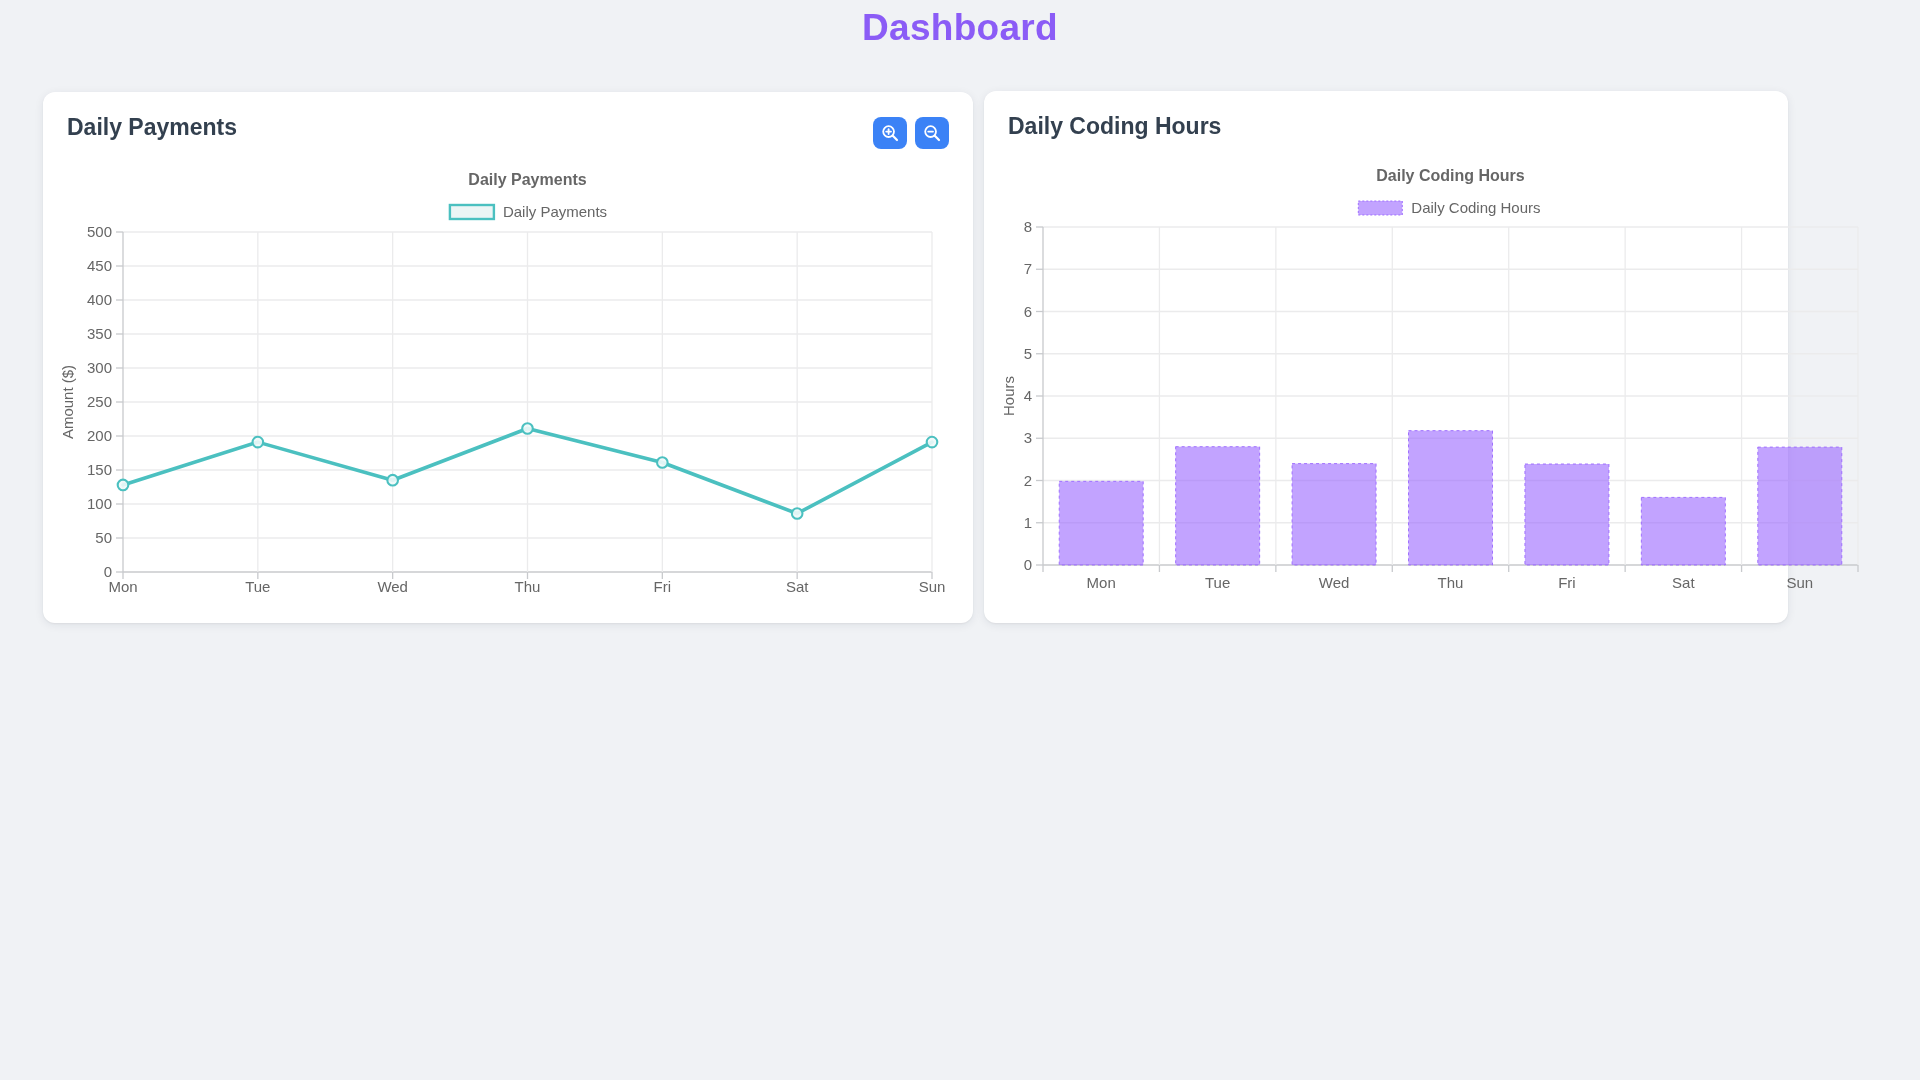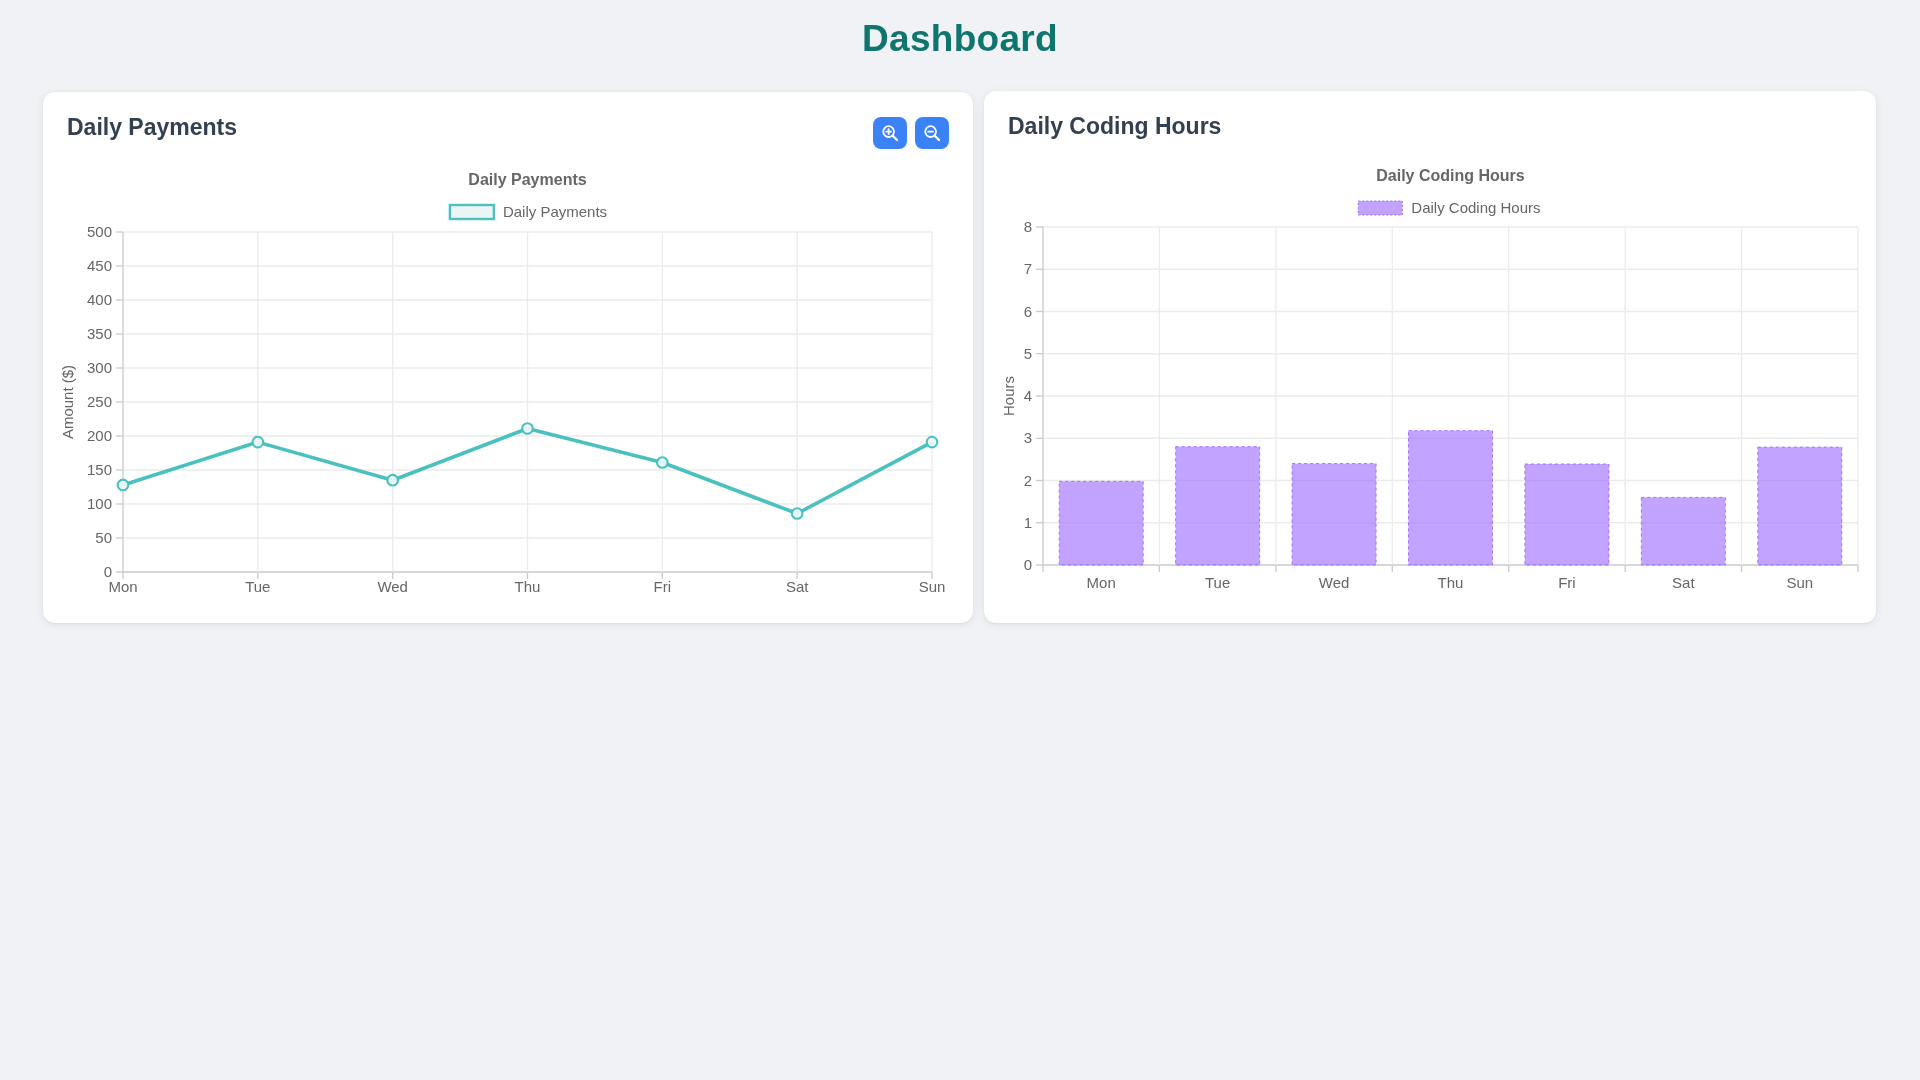--- a/index.html
+++ b/index.html
@@ -3,33 +3,33 @@
 <meta charset="utf-8">
 <style>
   html,body{margin:0;padding:0;}
   body{
     width:1920px;height:1080px;overflow:hidden;
     background:#f0f2f5;
     font-family:"Liberation Sans", sans-serif;
     position:relative;
   }
   .page-title{
-    margin:0;padding-top:18px;
+    margin:0;padding-top:7px;
     text-align:center;
     font-size:37px;font-weight:800;
-    color:#0f766e;letter-spacing:.3px;
+    color:#8b5cf6;letter-spacing:.3px;
   }
   .card{
     position:absolute;
     background:#ffffff;
     border-radius:12px;
     box-shadow:0 2px 10px rgba(30,41,59,.08), 0 1px 2px rgba(0,0,0,.05);
   }
   #card-payments{left:23px;top:92px;width:930px;height:531px;margin-left:20px;}
-  #card-coding{left:984px;top:91px;width:892px;height:532px;}
+  #card-coding{left:984px;top:91px;width:804px;height:532px;}
   .card-title{
     position:absolute;left:24px;top:22px;margin:0;
     font-size:23px;font-weight:700;color:#33404f;
   }
   .zoom-btns{position:absolute;top:25px;right:24px;display:flex;gap:8px;}
   .zoom-btn{
     width:34px;height:32px;border:none;border-radius:8px;
     background:#3b82f6;color:#fff;cursor:pointer;
     display:flex;align-items:center;justify-content:center;padding:0;
   }

